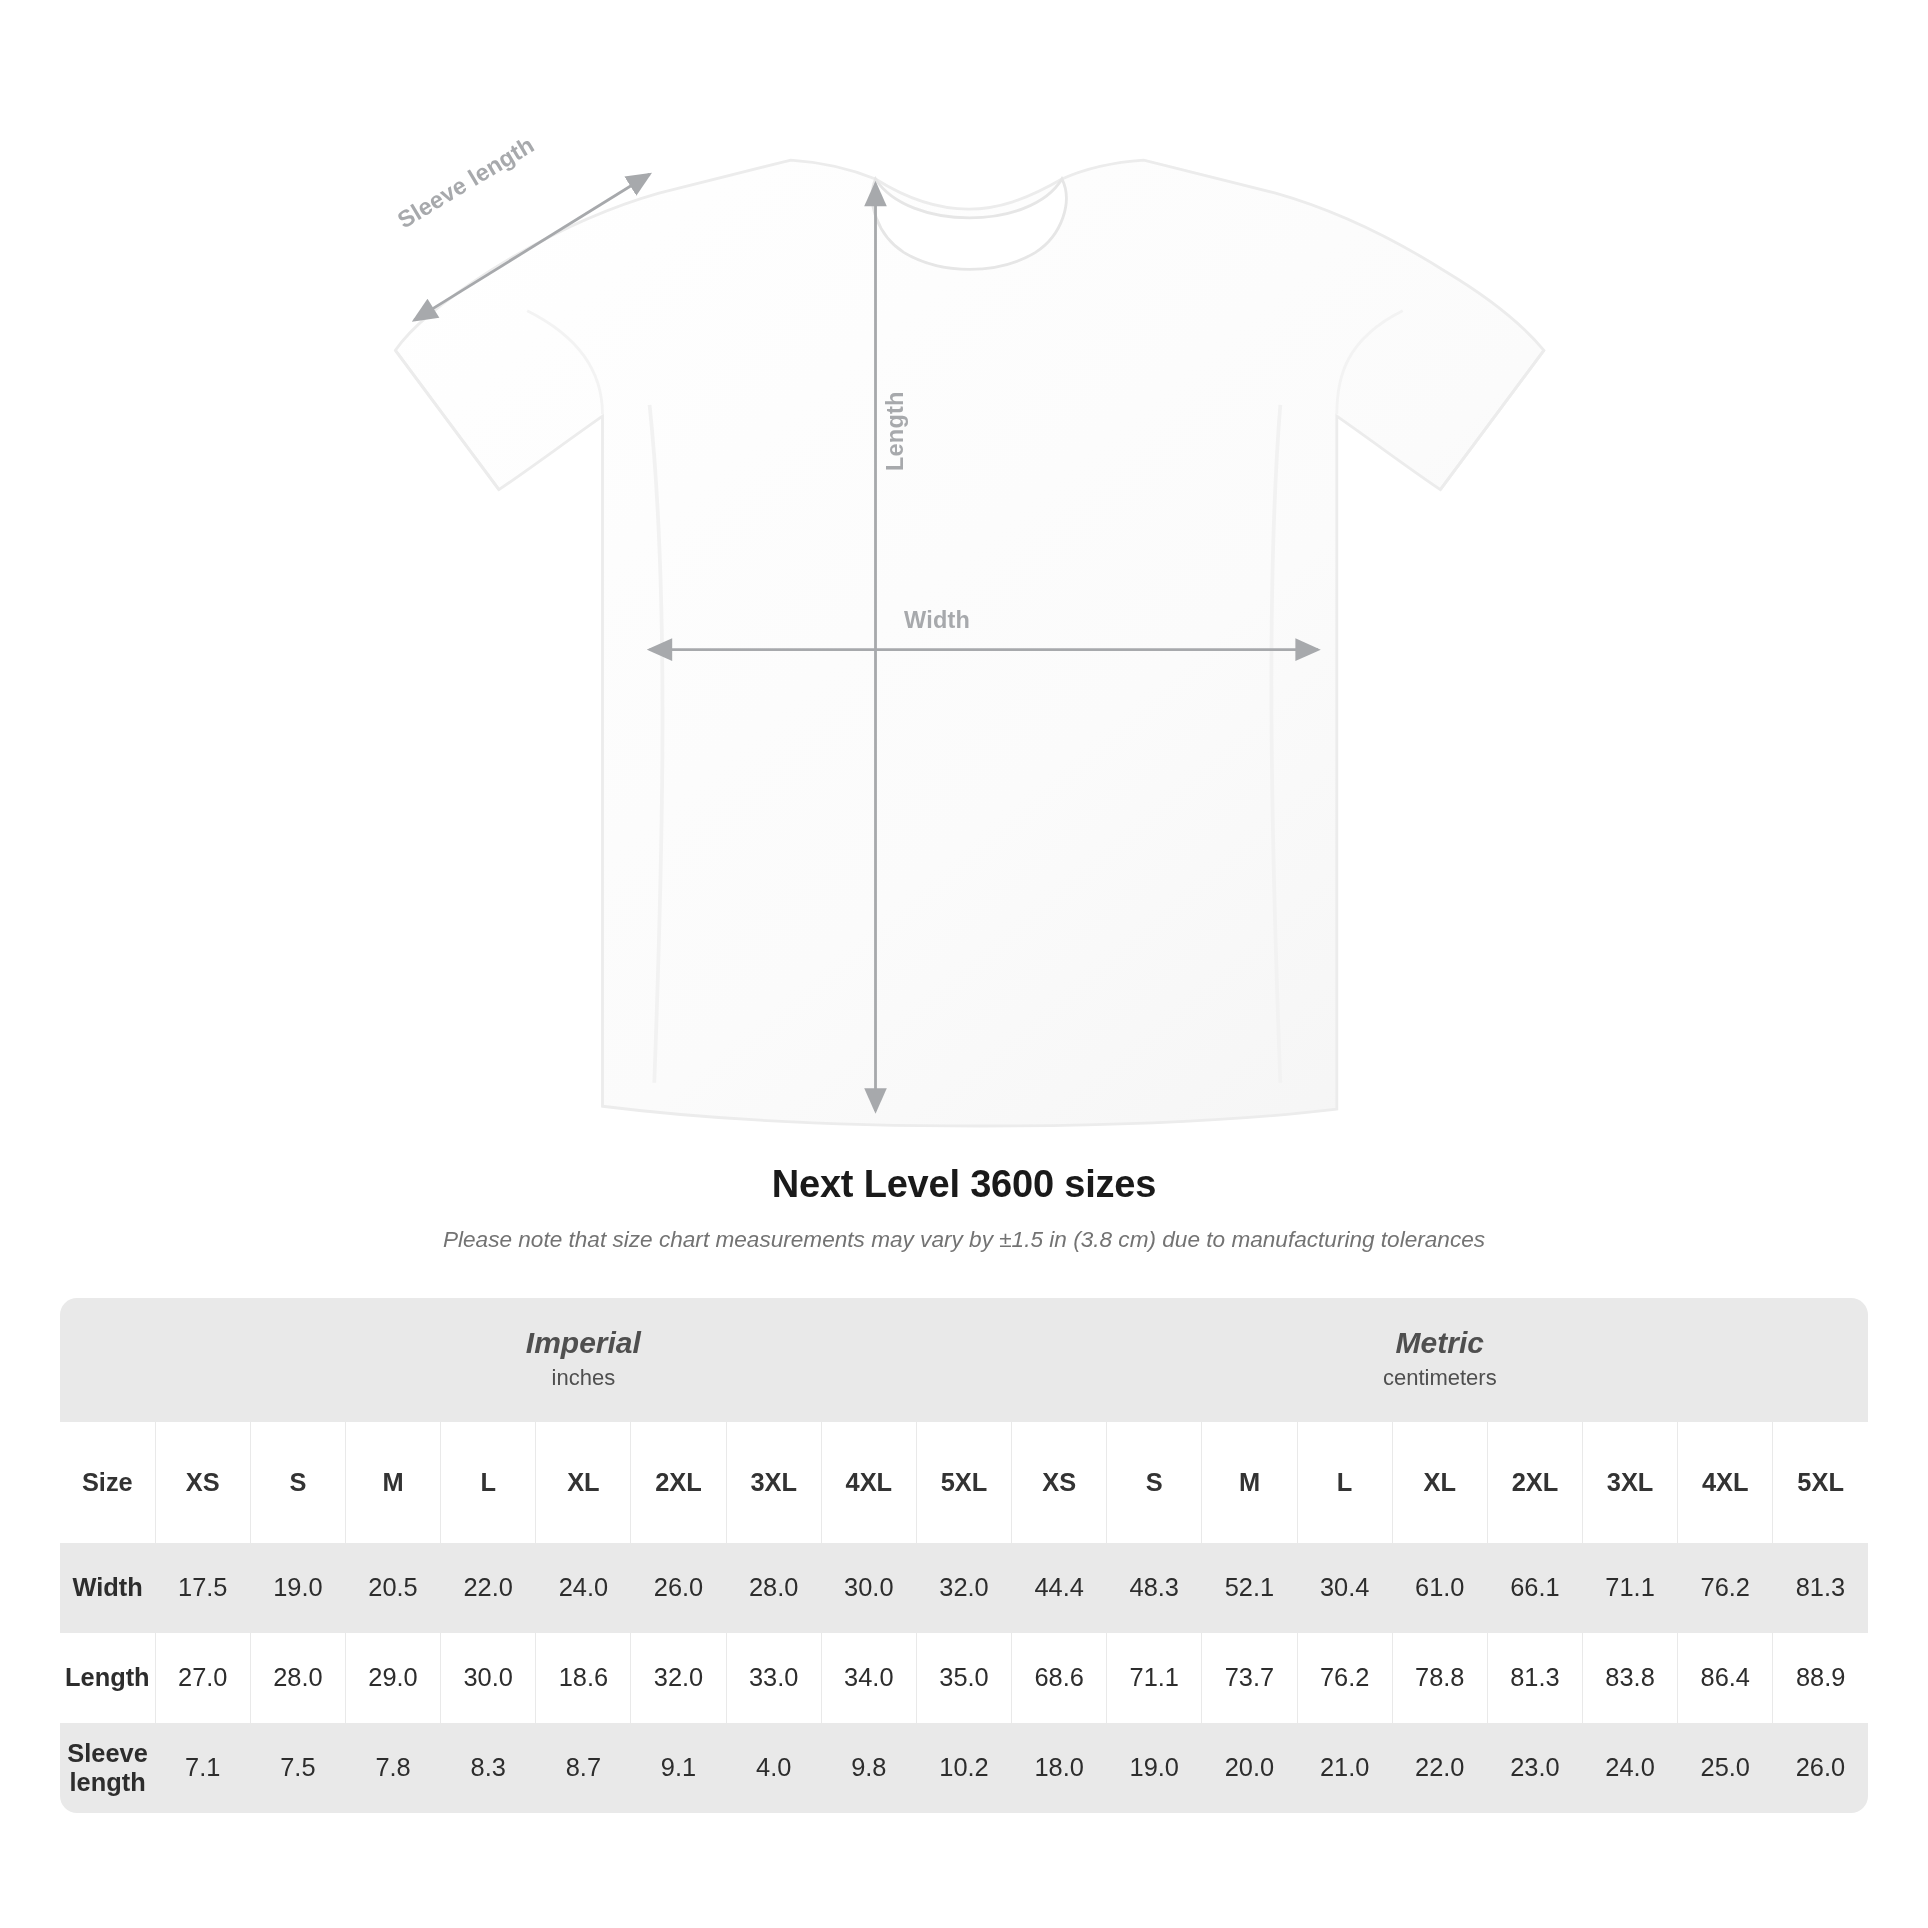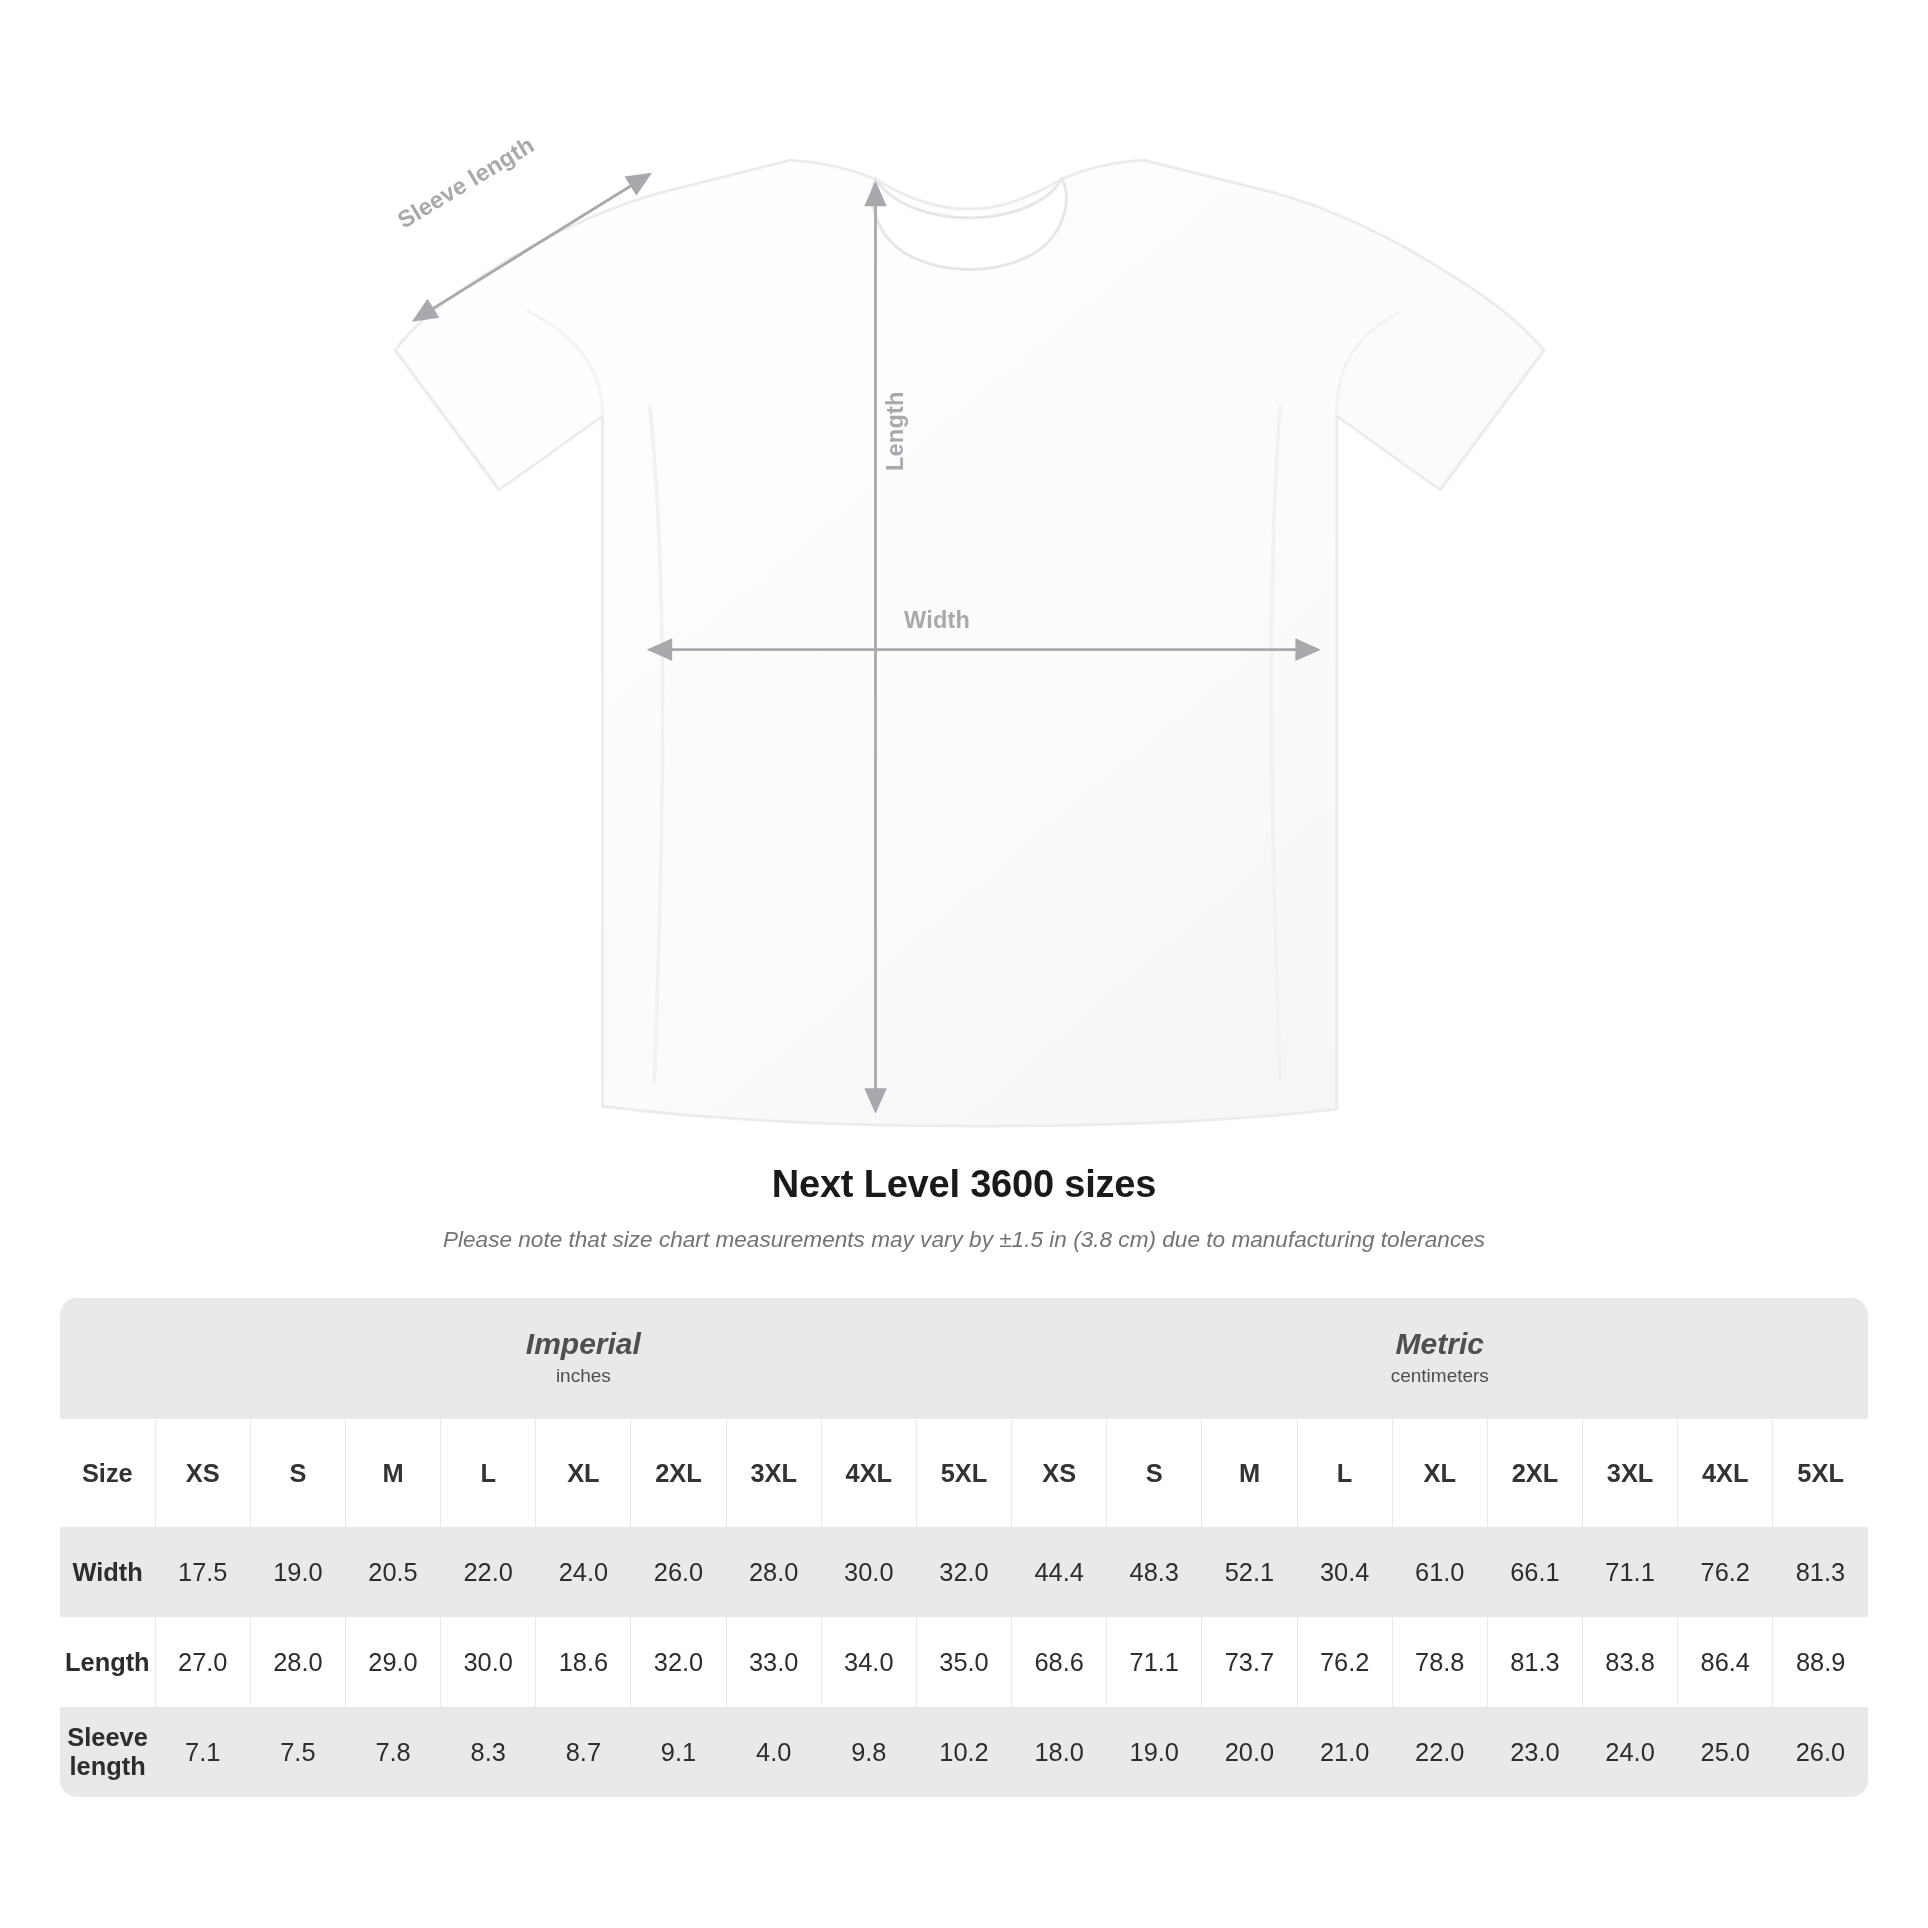--- a/index.html
+++ b/index.html
@@ -99,30 +99,30 @@
     padding: 28px 0;
   }
   .sys-name {
     font-size: 30px;
     font-weight: bold;
     font-style: italic;
     color: #4f4f4f;
     line-height: 1.15;
   }
   .sys-unit {
-    font-size: 19px;
+    font-size: 22px;
     color: #4f4f4f;
     line-height: 1.5;
   }
   tr.system-row td.sys-blank { background: #e9e9e9; }
 
   
   tr.head-row td {
     background: #ffffff;
-    height: 108px;
+    height: 121px;
     font-weight: bold;
     font-size: 25.4px;
     color: #333;
   }
   tr.head-row td.rowlabel {
     font-weight: bold;
   }
 
   
   tr.data-row td {

